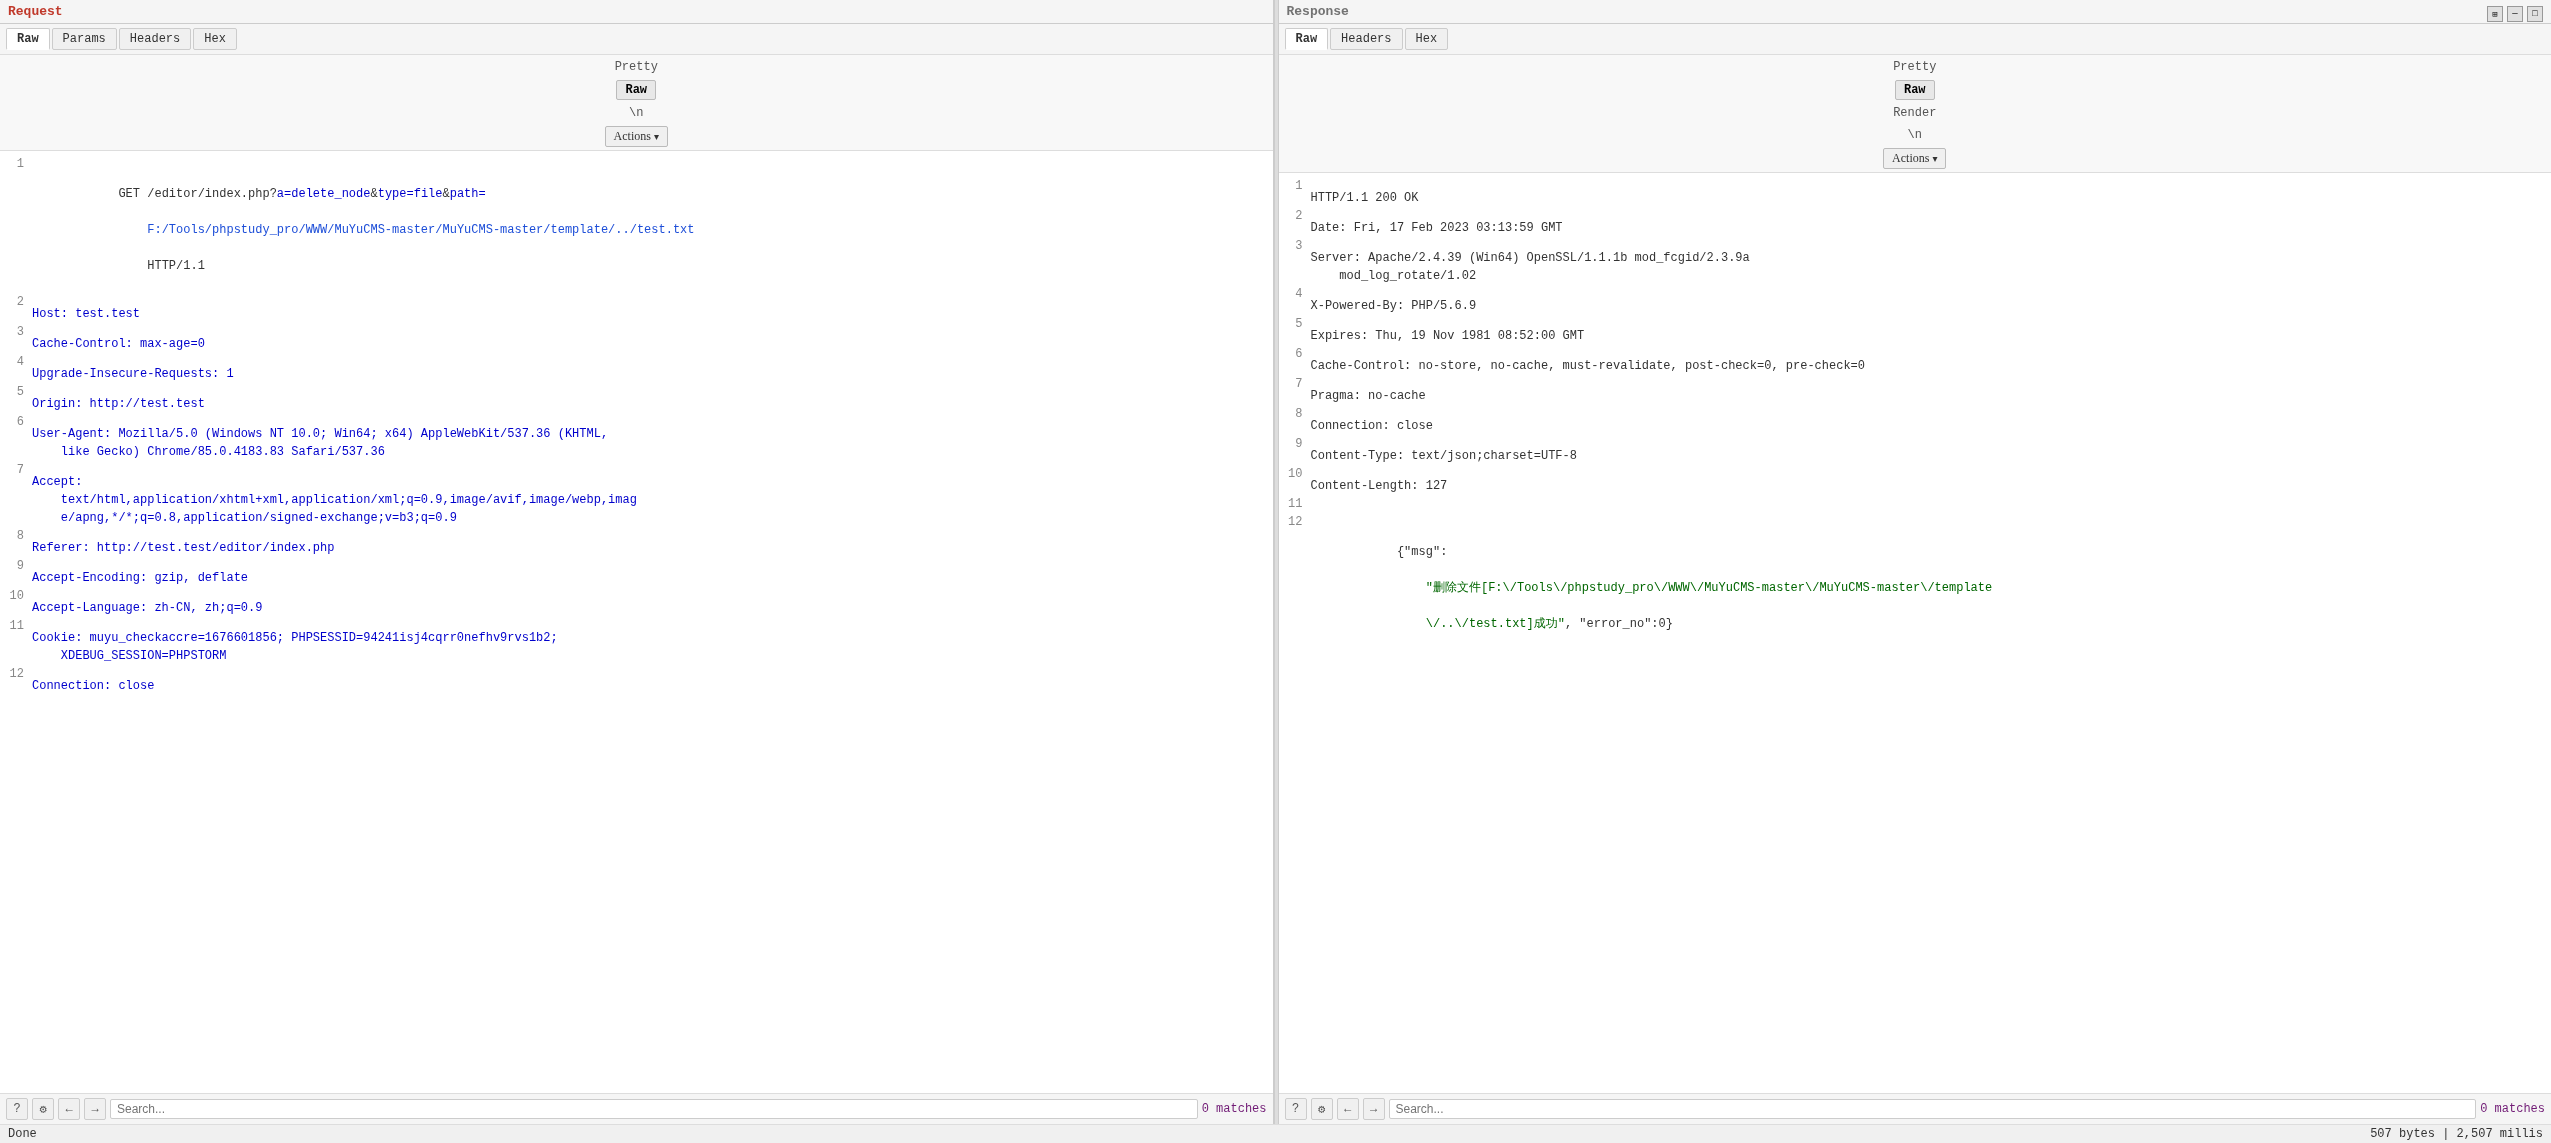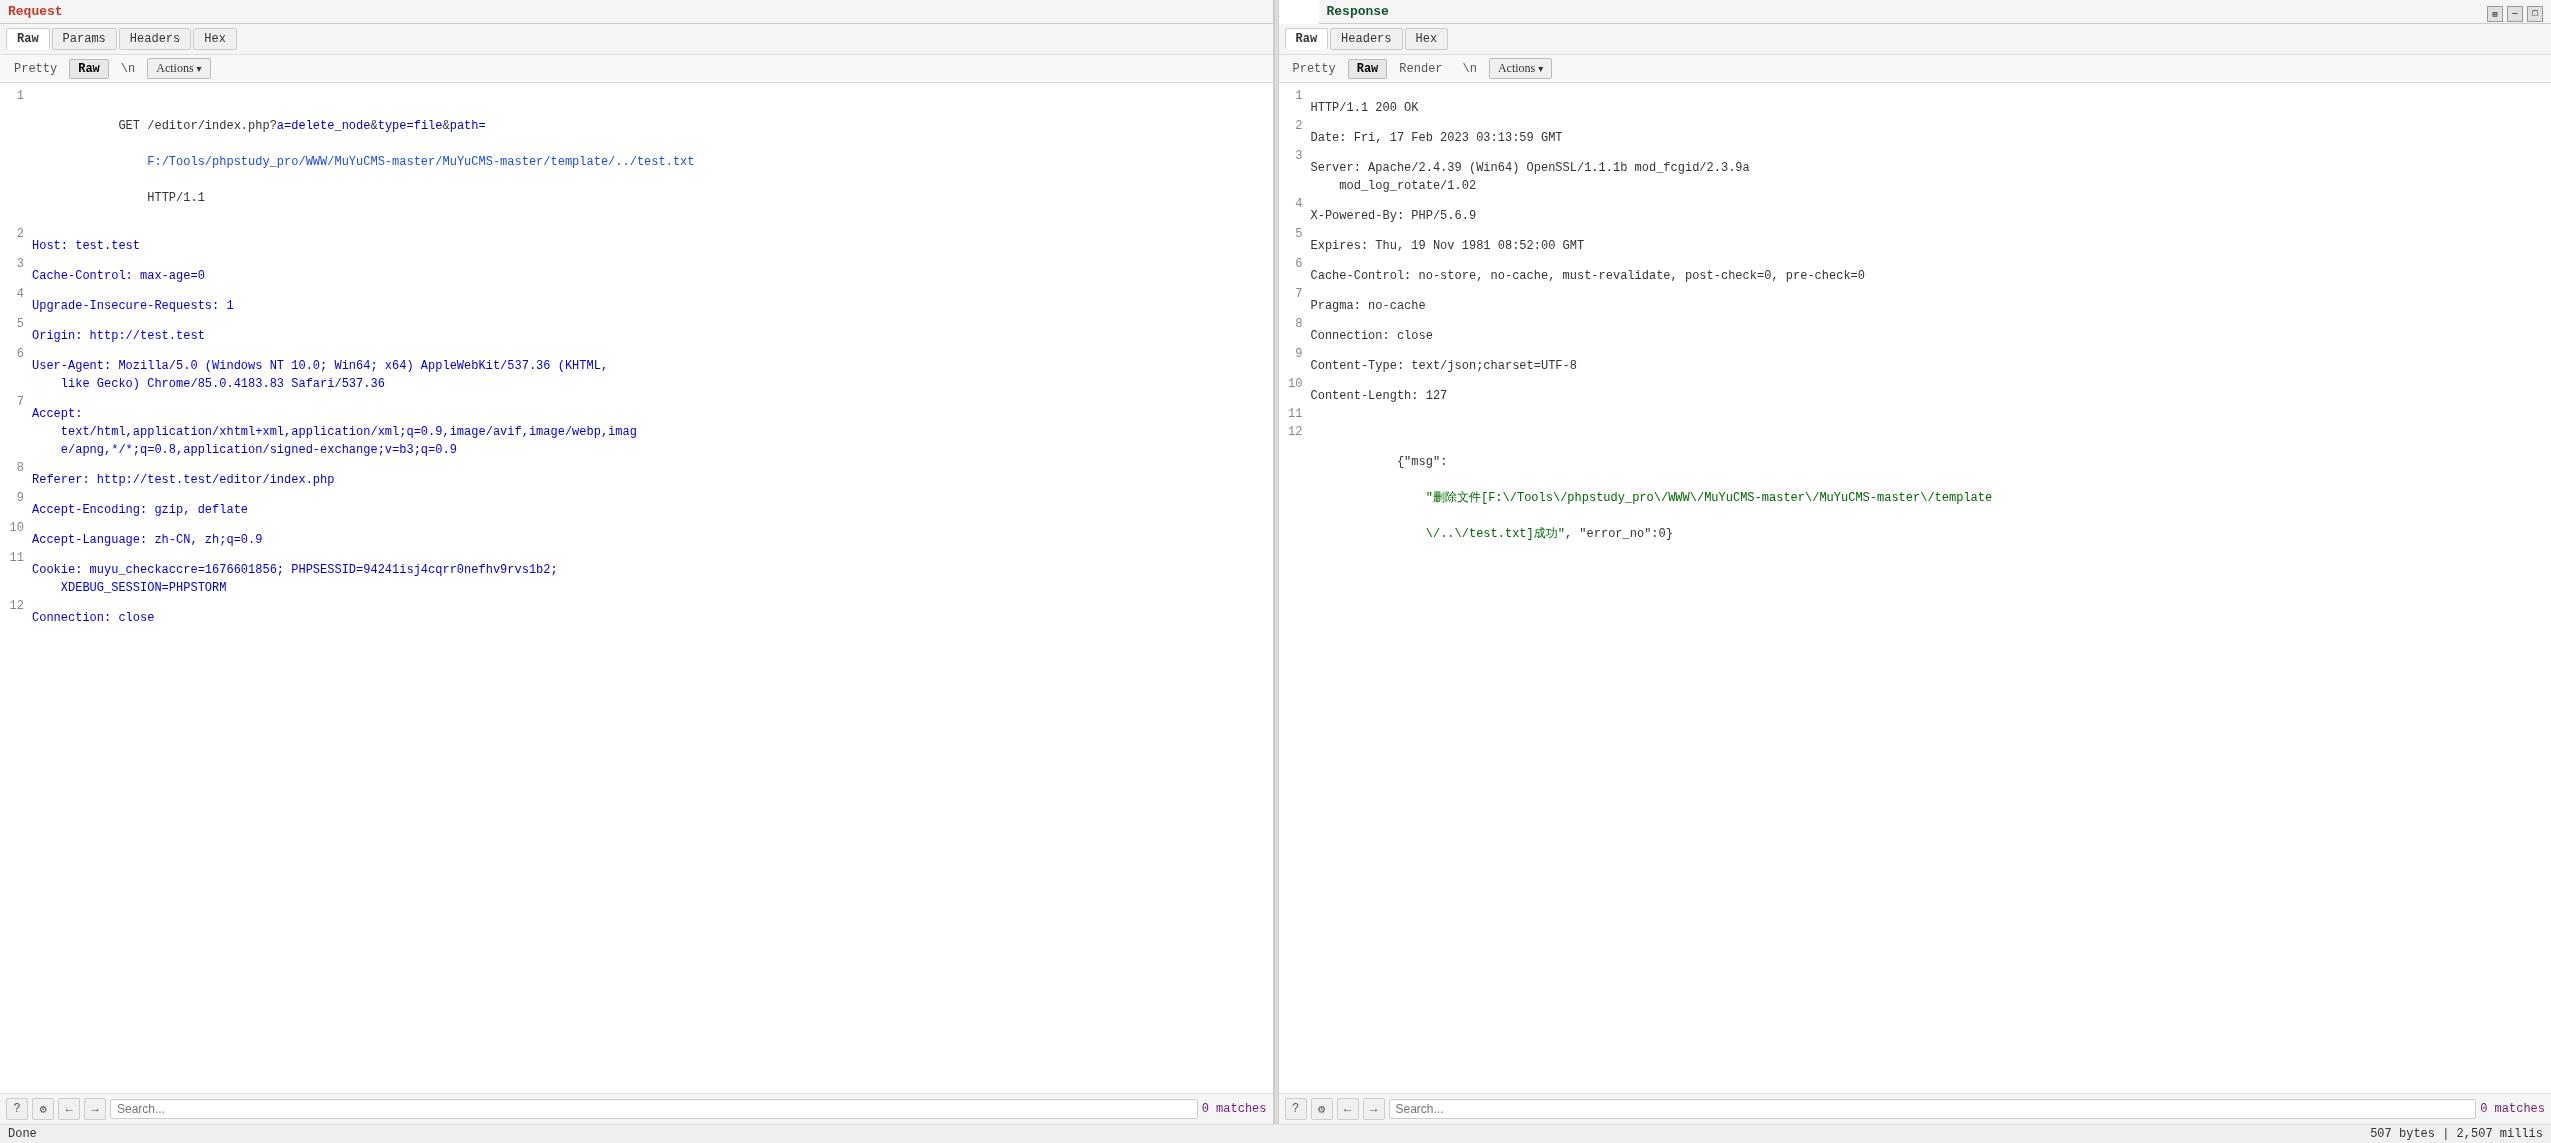--- a/index.html
+++ b/index.html
@@ -35,22 +35,21 @@
     .panel-header {
       background: #f5f5f5;
       border-bottom: 1px solid #ccc;
       padding: 4px 8px;
       font-size: 13px;
       font-weight: bold;
       color: #c0392b;
     }
 
     .panel-header.response-header {
-      color: #14532d;
-      margin-left: 40px;
+      color: #737373;
     }
 
     .tab-bar {
       display: flex;
       gap: 2px;
       padding: 4px 6px;
       background: #f5f5f5;
       border-bottom: 1px solid #ddd;
     }
 
@@ -70,20 +69,21 @@
       font-weight: bold;
     }
 
     .sub-tab-bar {
       display: flex;
       align-items: center;
       gap: 4px;
       padding: 3px 6px;
       background: #f8f8f8;
       border-bottom: 1px solid #ddd;
+      flex-direction: column;
     }
 
     .sub-tab {
       padding: 2px 8px;
       font-size: 12px;
       color: #555;
       cursor: pointer;
       border-radius: 2px;
     }
 

